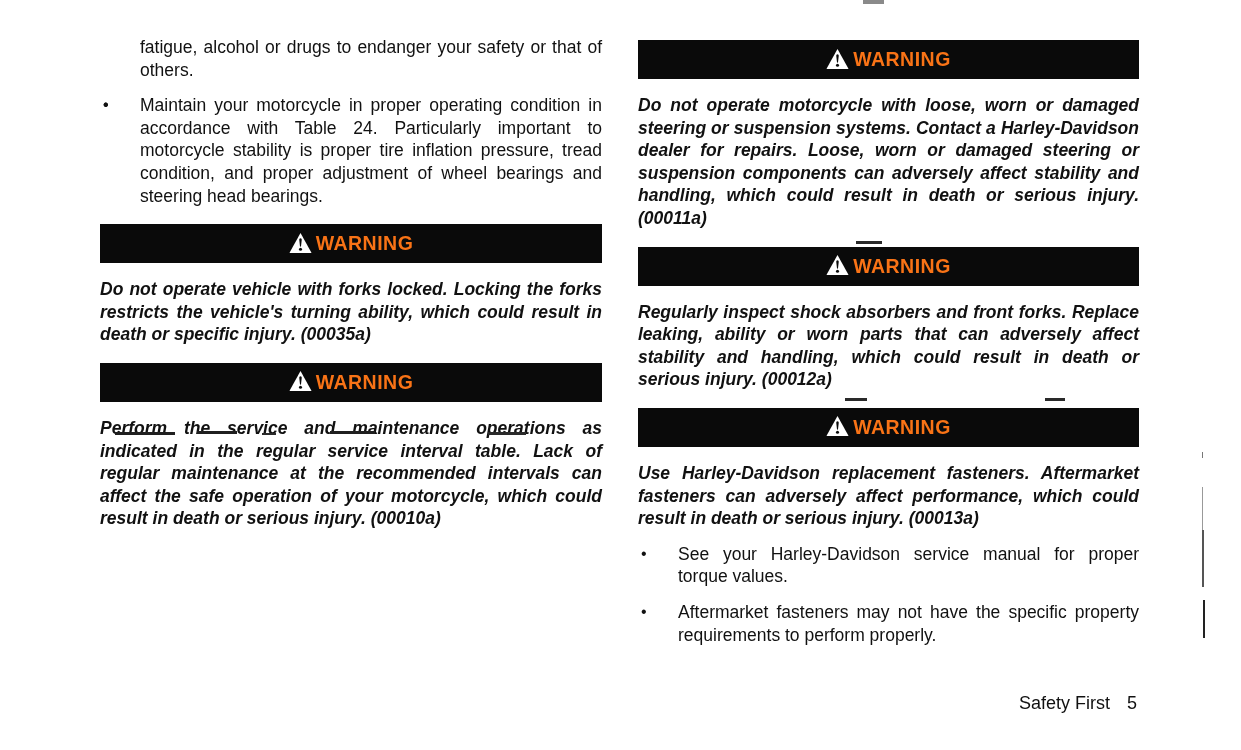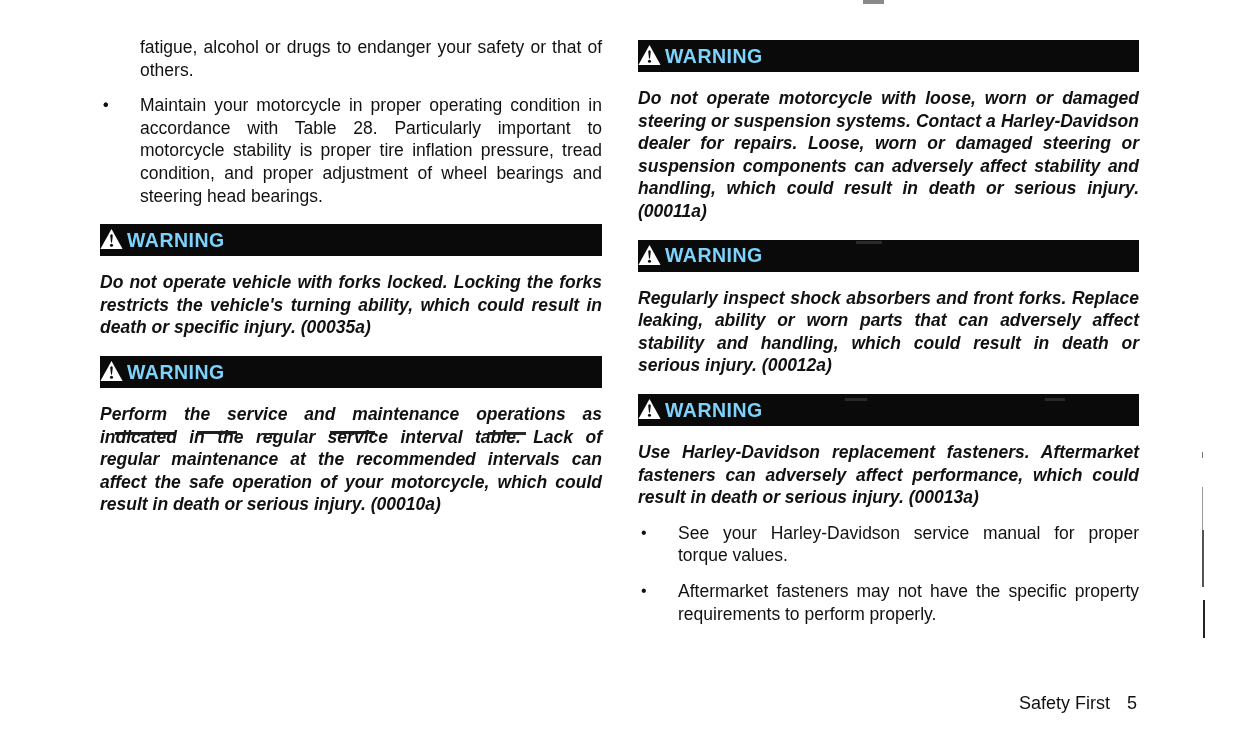--- a/index.html
+++ b/index.html
@@ -35,26 +35,26 @@
   }
   .bullet-glyph {
     position: absolute;
     left: 3px;
     top: 0;
     font-size: 16px;
   }
 
   .warning-block { margin-top: 17px; }
   .warning-banner {
-    height: 32px;
+    height: 39px;
     background: #0a0a0a;
-    color: #7dd3fc;
+    color: #f97316;
     display: flex;
     align-items: center;
-    justify-content: flex-start;
+    justify-content: center;
     gap: 4px;
     margin-bottom: 15px;
   }
   .warning-banner .w-icon { display: flex; margin-top: -2px; }
   .warning-banner .w-label {
     font-weight: bold;
     font-size: 19.5px;
     letter-spacing: 0.5px;
   }
   .warning-text {
@@ -82,21 +82,21 @@
 
   <div class="column col-left">
 
     <p class="para indented">fatigue, alcohol or drugs to endanger your safety or that of others.</p>
 
     <div class="bullet-item">
       <span class="bullet-glyph">•</span>
     </div>
     <div class="bullet-item">
       <span class="bullet-glyph">•</span>
-      <span>Maintain your motorcycle in proper operating condition in accordance with Table 28. Particularly important to motorcycle stability is proper tire inflation pressure, tread condition, and proper adjustment of wheel bearings and steering head bearings.</span>
+      <span>Maintain your motorcycle in proper operating condition in accordance with Table 24. Particularly important to motorcycle stability is proper tire inflation pressure, tread condition, and proper adjustment of wheel bearings and steering head bearings.</span>
     </div>
 
     <section class="warning-block">
       <div class="warning-banner">
         <span class="w-icon">
           <svg width="23" height="22" viewBox="0 0 24 22">
             <path d="M12 0.5 L23.3 20.8 Q23.6 21.5 22.8 21.5 L1.2 21.5 Q0.4 21.5 0.7 20.8 Z" fill="#ffffff"></path>
             <path d="M12 6 q1.5 0 1.3 1.6 l-0.7 6.2 q-0.1 1 -0.6 1 t-0.6 -1 l-0.7 -6.2 Q10.5 6 12 6 Z" fill="#0a0a0a"></path>
             <circle cx="12" cy="17.6" r="1.6" fill="#0a0a0a"></circle>
           </svg>

